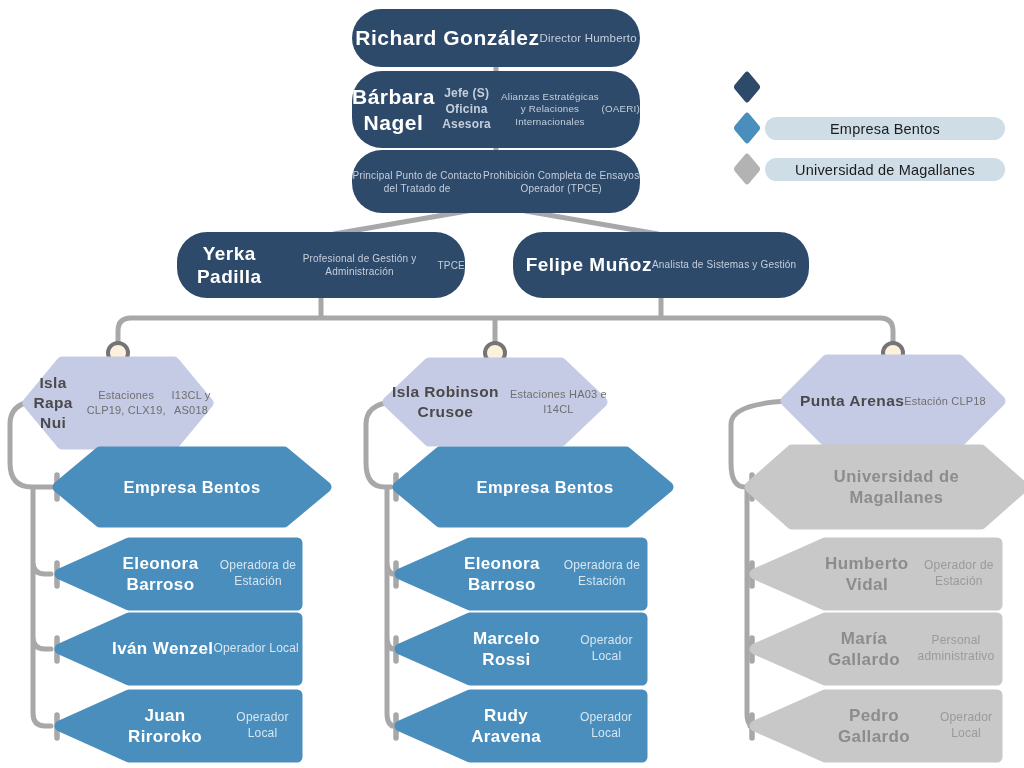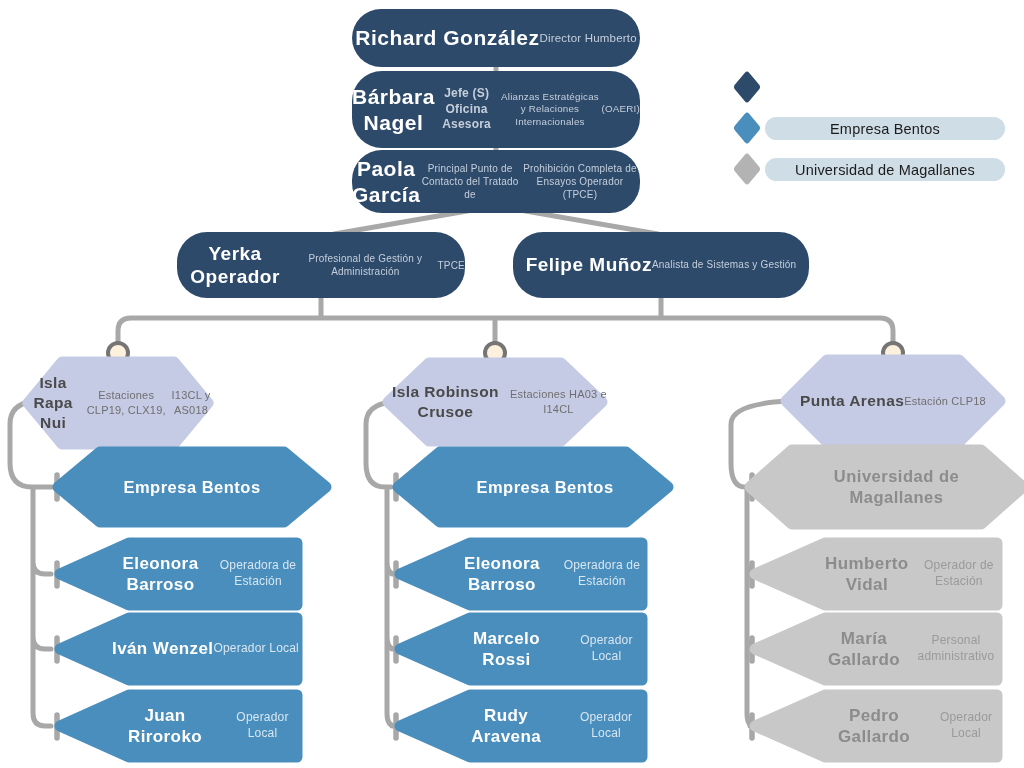--- a/index.html
+++ b/index.html
@@ -96,29 +96,28 @@
     <div class="txt">
       <span class="n-name">Bárbara Nagel</span>
       <span class="n-sub sub-b">Jefe (S) Oficina Asesora</span>
       <span class="n-sub sub-sm">Alianzas Estratégicas y Relaciones Internacionales</span>
       <span class="n-sub sub-sm">(OAERI)</span>
     </div>
   </div>
 
   <div class="node navy" style="left:352px;top:150px;width:288px;height:63px;">
     <div class="txt">
-      <span class="n-name">Paola García</span>
       <span class="n-sub">Principal Punto de Contacto del Tratado de</span>
       <span class="n-sub">Prohibición Completa de Ensayos Operador (TPCE)</span>
     </div>
   </div>
 
   <div class="node navy mgr" style="left:177px;top:232px;width:288px;height:66px;">
     <div class="txt">
-      <span class="n-name">Yerka Operador</span>
+      <span class="n-name">Yerka Padilla</span>
       <span class="n-sub">Profesional de Gestión y Administración</span>
       <span class="n-sub">TPCE</span>
     </div>
   </div>
 
   <div class="node navy mgr" style="left:513px;top:232px;width:296px;height:66px;">
     <div class="txt">
       <span class="n-name">Felipe Muñoz</span>
       <span class="n-sub">Analista de Sistemas y Gestión</span>
     </div>

